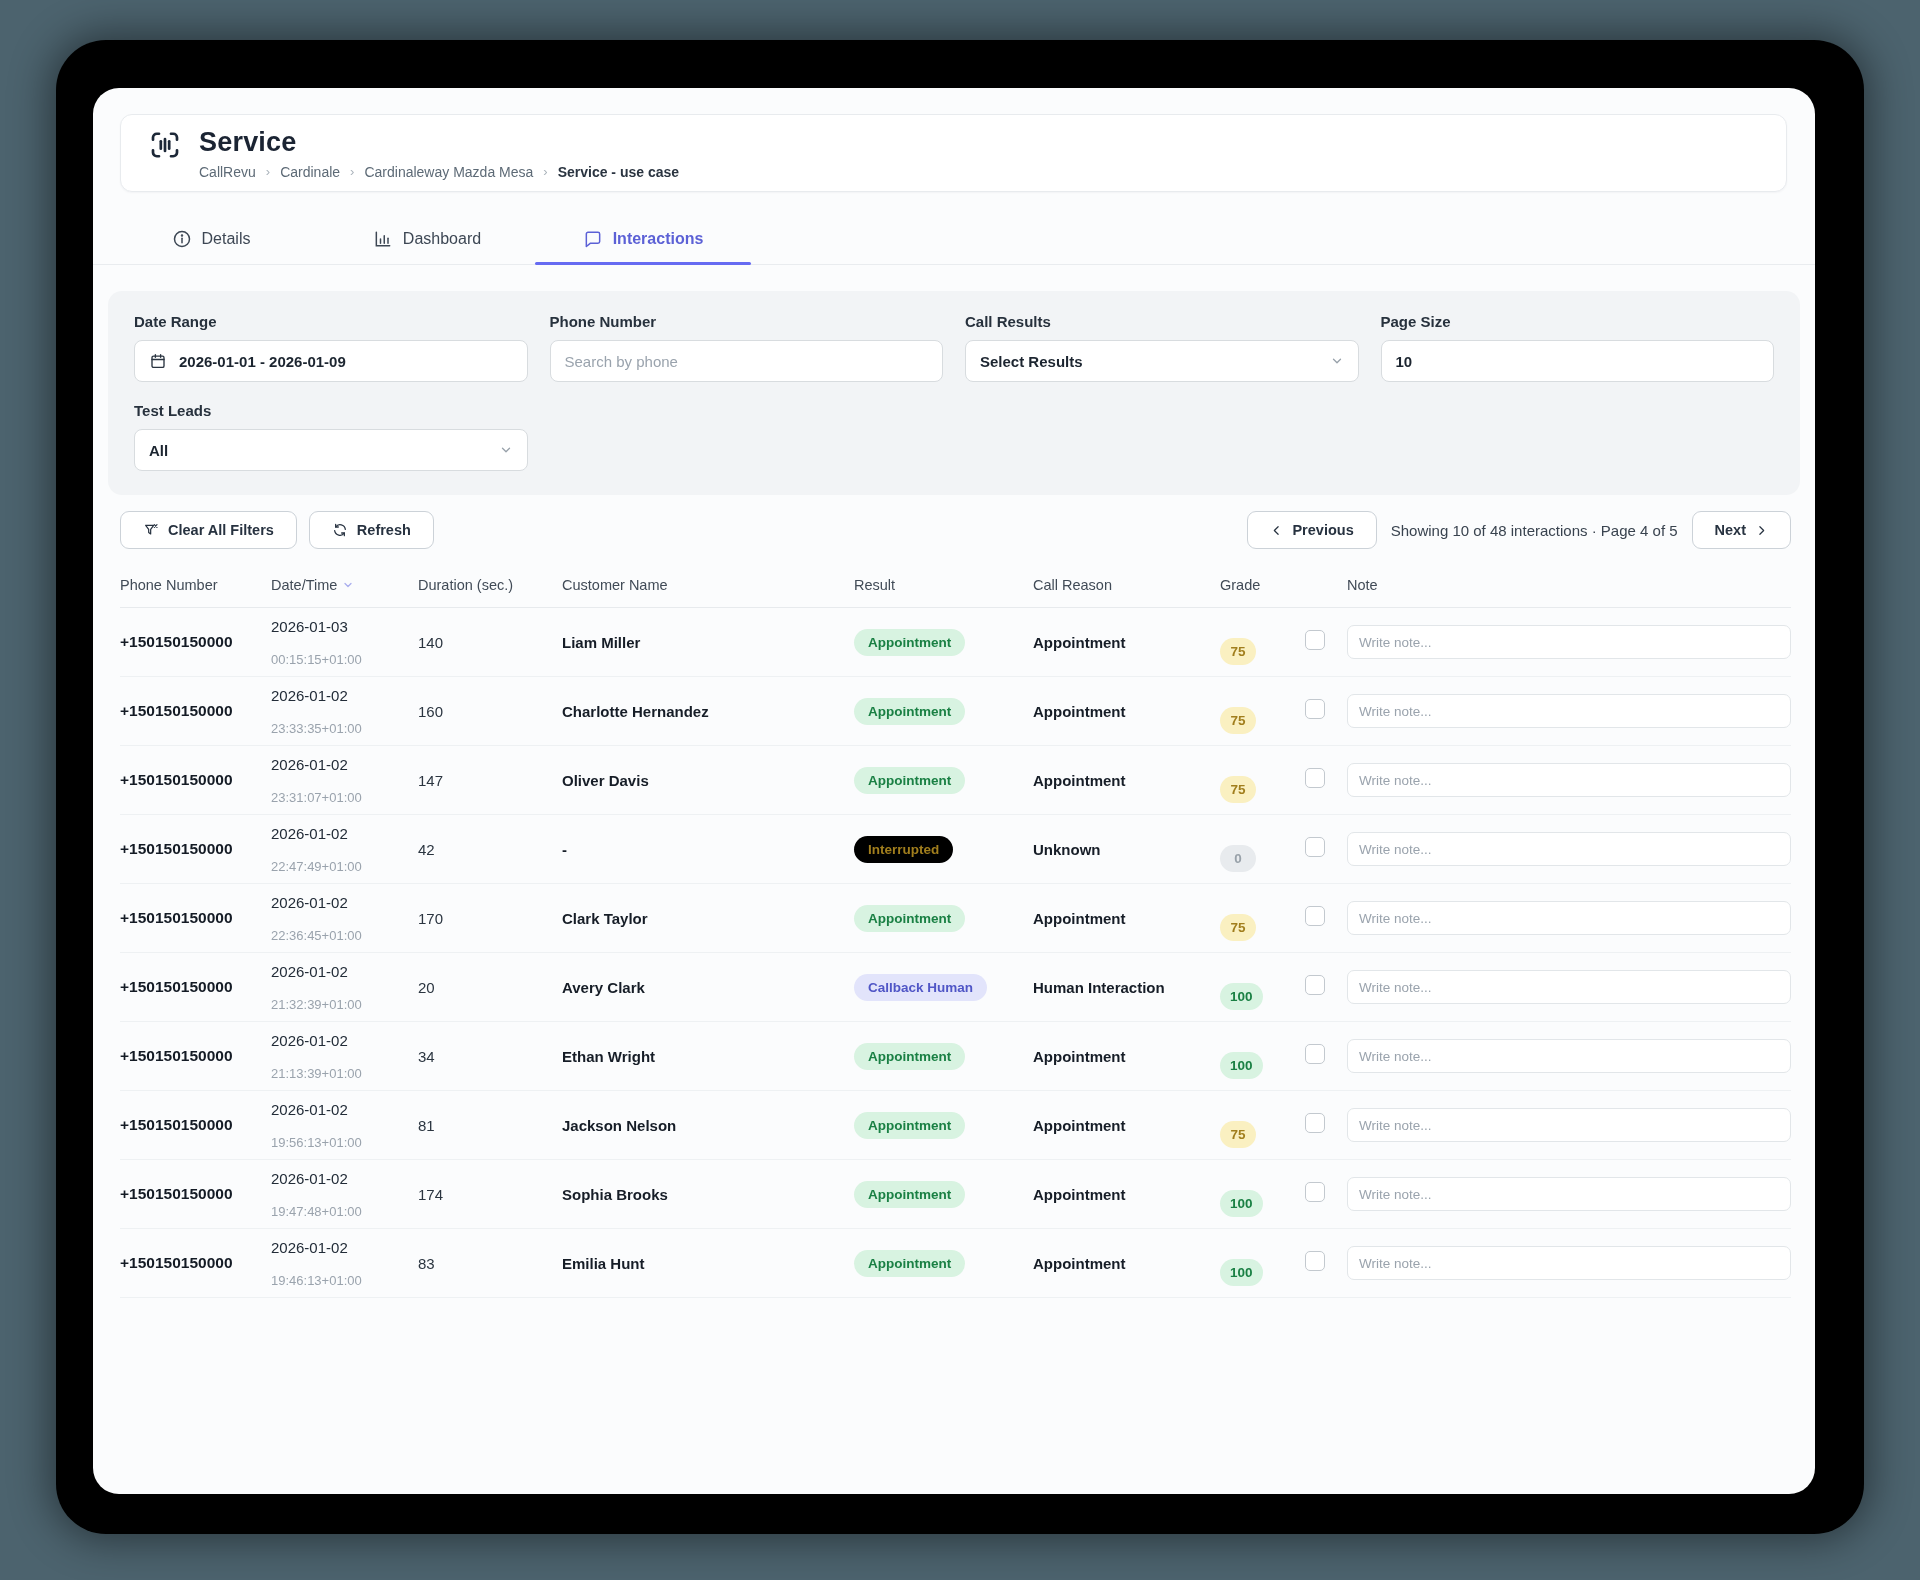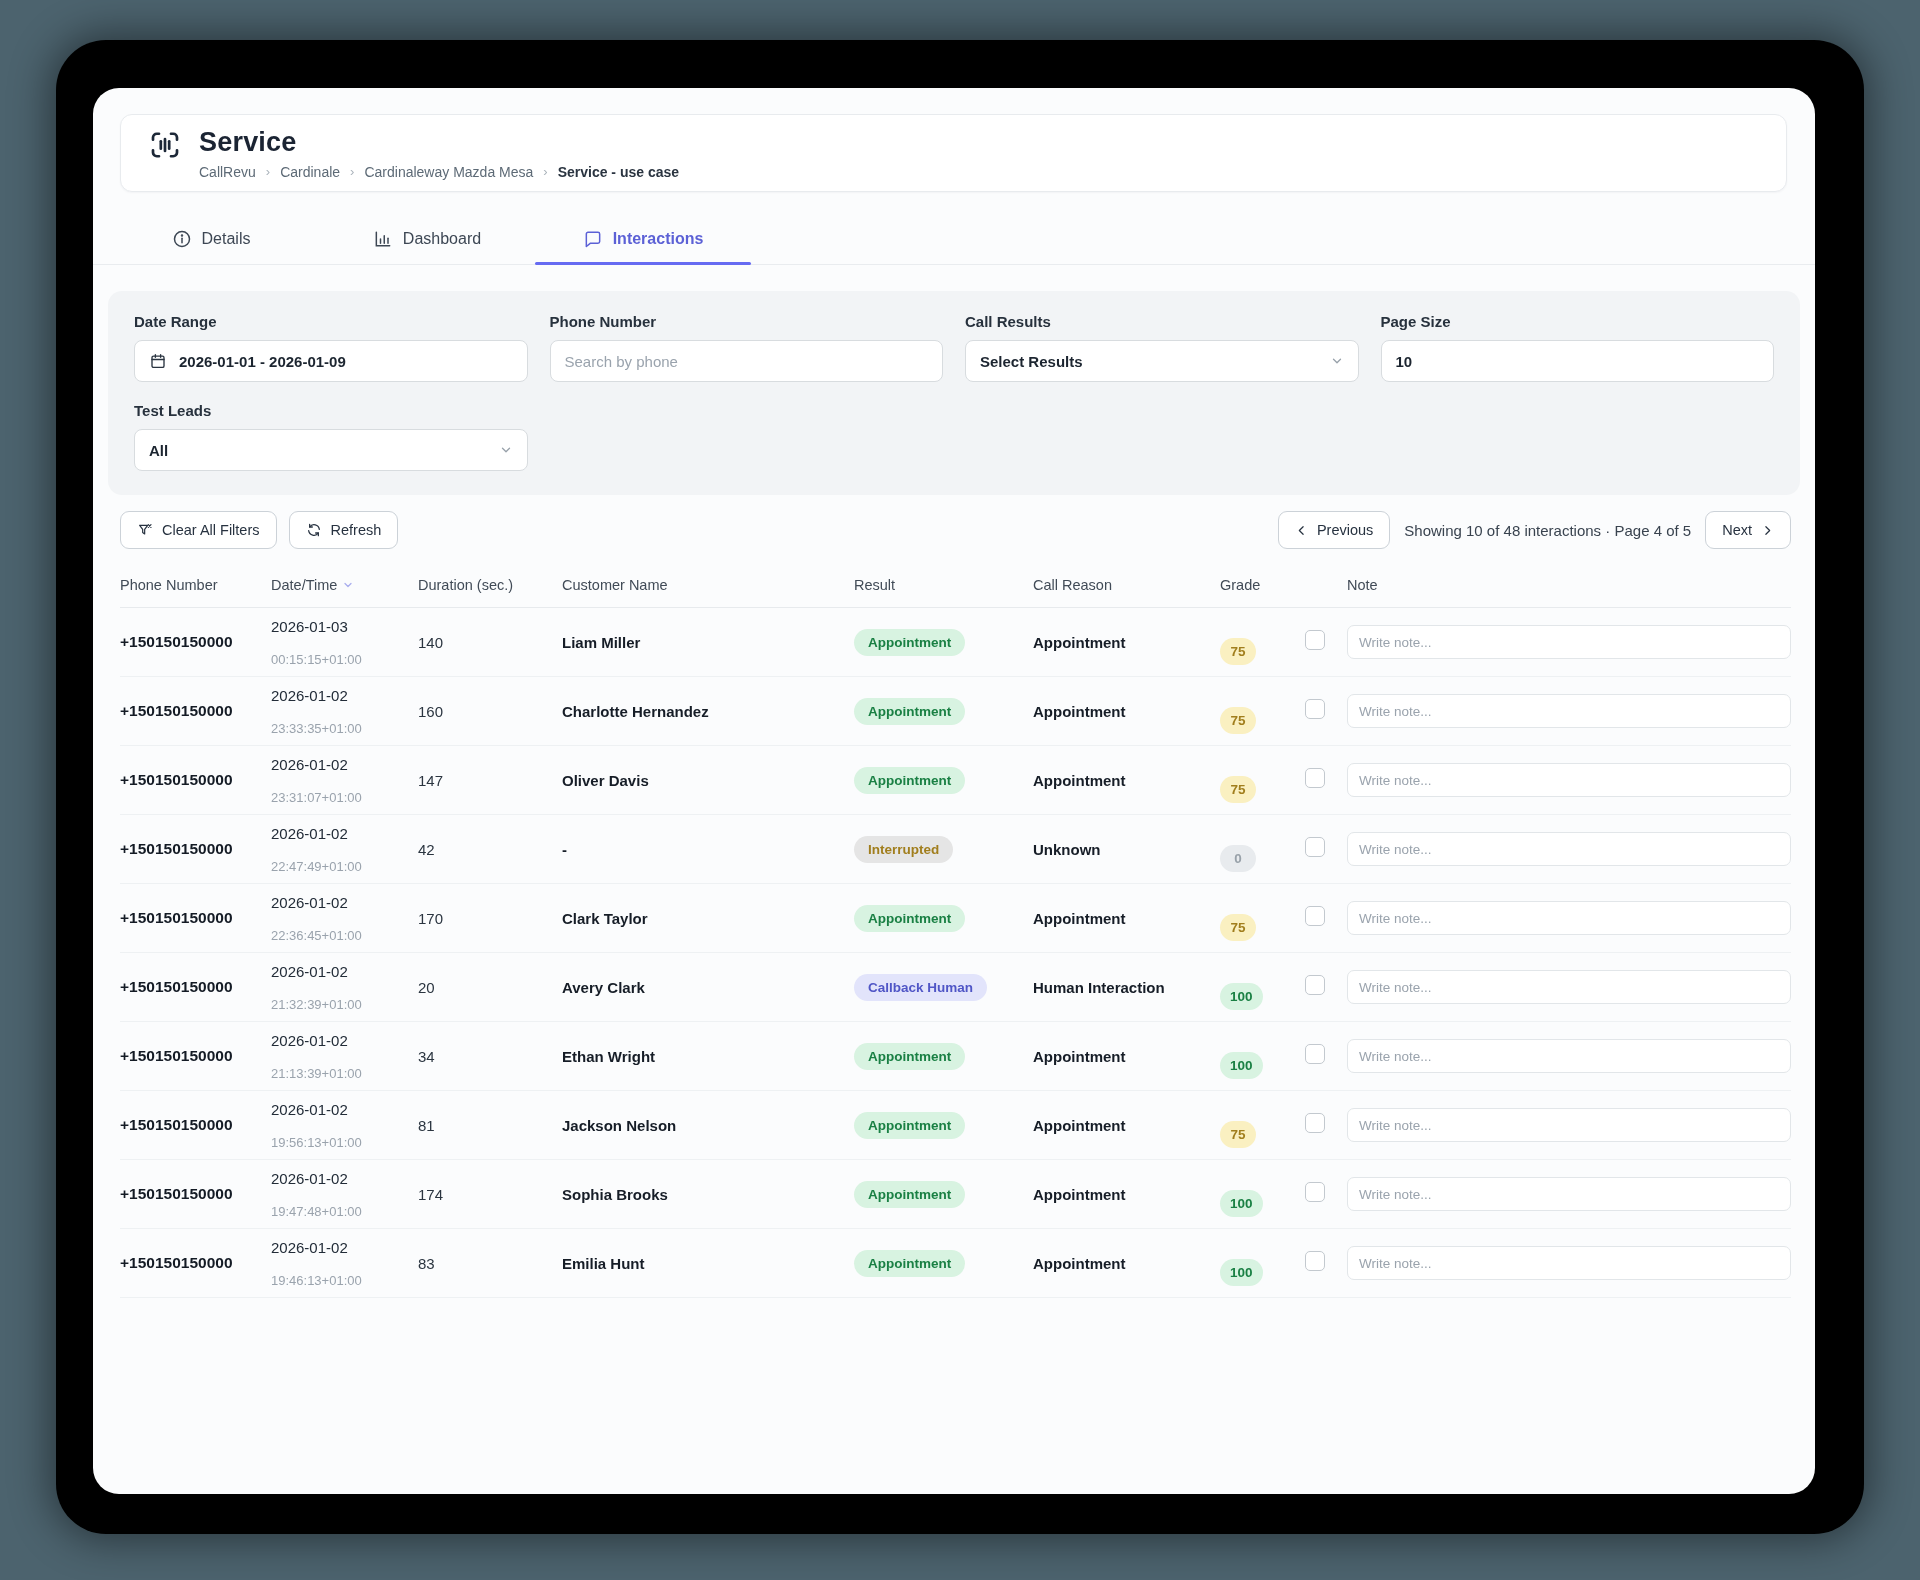--- a/index.html
+++ b/index.html
@@ -62,22 +62,22 @@
   .input .cal-icon { width:18px; height:18px; color:#2a3440; margin-right:12px; }
   .input .value { font-weight:bold; color:#1c2530; }
   .input .placeholder { color:#9aa3ad; font-weight:normal; }
   .input .chev { position:absolute; right:14px; width:14px; height:14px; color:#98a1aa; }
   
   .action-row {
     margin:16px 24px 0 27px; display:flex; align-items:center;
   }
   .btn {
     height:38px; background:#fff; border:1px solid #ccd2d8; border-radius:9px;
-    display:inline-flex; align-items:center; gap:9px; padding:0 16px;
-    font-size:14.5px; color:#273240; font-weight:400; cursor:pointer;
+    display:inline-flex; align-items:center; gap:9px; padding:0 22px;
+    font-size:14.5px; color:#273240; font-weight:700; cursor:pointer;
     font-family:"Liberation Sans", sans-serif;
   }
   .btn + .btn { margin-left:12px; }
   .btn svg { width:16px; height:16px; }
   .pager { margin-left:auto; display:flex; align-items:center; gap:14px; }
   .pager-summary { font-size:15px; color:#39434f; }
   
   .table { margin:28px 24px 0 27px; }
   .tgrid {
     display:grid;
@@ -92,21 +92,21 @@
   .cell-date  { font-size:15px; color:#222c38; font-weight:500; }
   .cell-time  { font-size:13px; color:#9aa3ad; margin-top:17px; }
   .cell-dur   { font-size:15px; color:#2b3540; }
   .cell-name  { font-size:15px; font-weight:bold; color:#161d27; }
   .cell-reason{ font-size:15px; font-weight:bold; color:#161d27; }
   .badge {
     display:inline-flex; align-items:center; height:27px; padding:0 14px;
     border-radius:14px; font-size:13.5px; font-weight:bold;
   }
   .badge.green  { background:#d8f3e1; color:#1a8044; }
-  .badge.yellow { background:#e5e5e5; color:#a17e1d; }
+  .badge.yellow { background:#000000; color:#a17e1d; }
   .badge.indigo { background:#e2e4fb; color:#5056c6; }
   .grade {
     display:inline-flex; align-items:center; justify-content:center;
     min-width:36px; height:27px; padding:0 10px; border-radius:14px;
     font-size:13.5px; font-weight:bold;margin-top:19px;
   }
   .grade.yellow { background:#faf0c1; color:#a17e1d; }
   .grade.green  { background:#d8f3e1; color:#1a8044; }
   .grade.gray   { background:#e8ebee; color:#98a1a9; }
   .checkbox {

